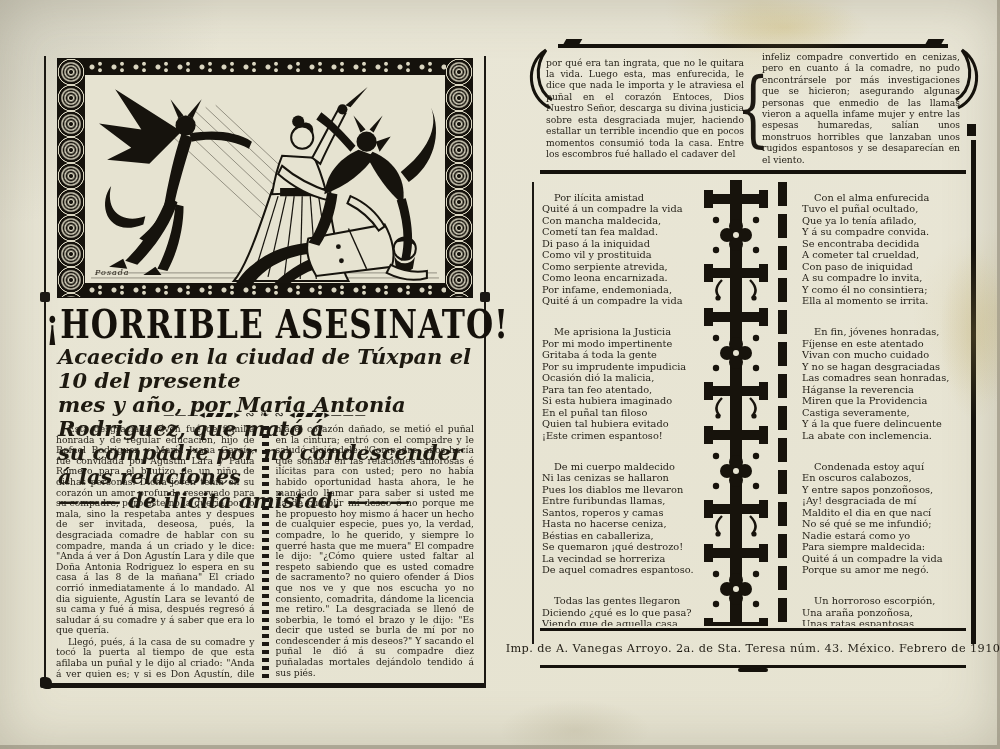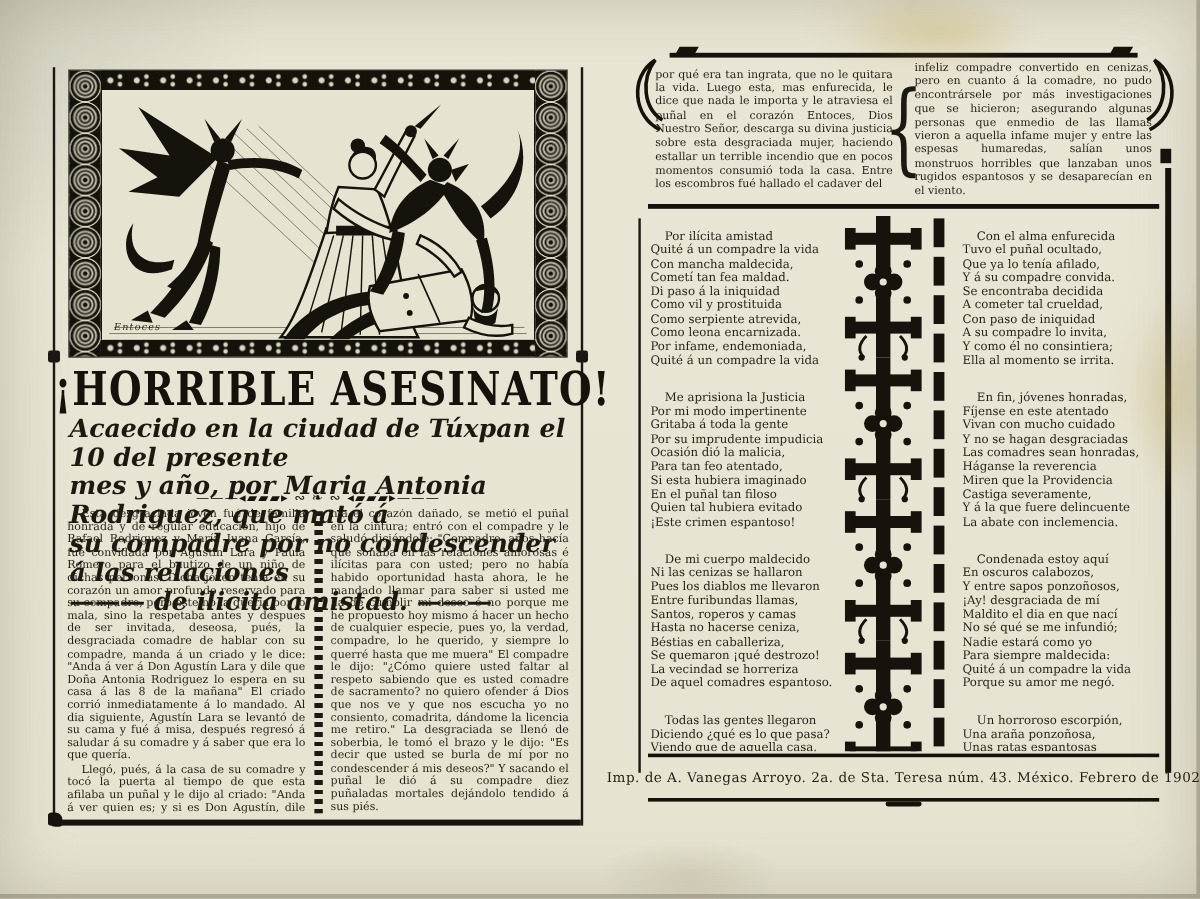--- a/index.html
+++ b/index.html
@@ -199,21 +199,21 @@
               <polygon points="287,57 296,40 283,54"></polygon>
             <polygon points="289,66 304,61 293,76"></polygon>
             <path d="M272,74 C250,84 240,100 238,118 C260,110 278,96 288,80 Z"></path>
             <path d="M286,76 C310,86 320,106 316,128 C301,116 288,96 281,82 Z"></path>
             <path d="M241,116 C237,136 231,154 222,166 L233,169 C243,154 249,136 251,118 Z"></path>
             <path d="M310,124 C317,146 319,166 314,184 L323,182 C328,162 324,140 319,122 Z"></path>
             <path d="M314,96 C340,76 352,52 344,32 C356,58 346,90 322,106 Z"></path>
             <path d="M264,76 C252,62 242,52 230,44 L235,37 C247,46 258,58 269,70 Z"></path>
           </g>
         </svg>
-        <span class="signature">Entoces</span>
+        <span class="signature">Posada</span>
       </div>
       <div class="band" style="grid-column:2;grid-row:3"></div>
       <div class="rosette-strip" style="grid-column:3"></div>
     </div>
 
     <div class="headline">¡HORRIBLE ASESINATO!</div>
     <div class="subhead">Acaecido en la ciudad de Túxpan el 10 del presente
 mes y año, por Maria Antonia Rodriguez, que mató á
 su compadre por no condescender á las relaciones
 ——— de ilicita amistad. ———</div>
@@ -387,20 +387,20 @@
 ¡Maldita aquella ocasión,
 Cuando yo me endemonié!
 Pues para siempre estaré,
 En este ardor penetrante,
 Y sufriendo eternamente
 Porque á un compadre maté.</div>
       </div>
     </div>
 
     <div class="imprint-box">
-      <span>Imp. de A. Vanegas Arroyo. 2a. de Sta. Teresa núm. 43.  México.  Febrero de 1902</span>
+      <span>Imp. de A. Vanegas Arroyo. 2a. de Sta. Teresa núm. 43.  México.  Febrero de 1910</span>
     </div>
   </div>
 
   <div class="stain" style="left:700px;top:0;width:170px;height:55px;background:radial-gradient(closest-side,rgba(196,172,90,.28),transparent)"></div>
   <div class="stain" style="left:940px;top:250px;width:70px;height:170px;background:radial-gradient(closest-side,rgba(190,168,95,.25),transparent)"></div>
   <div class="stain" style="left:500px;top:700px;width:150px;height:60px;background:radial-gradient(closest-side,rgba(150,140,105,.20),transparent)"></div>
 </div>
 
 </body></html>

